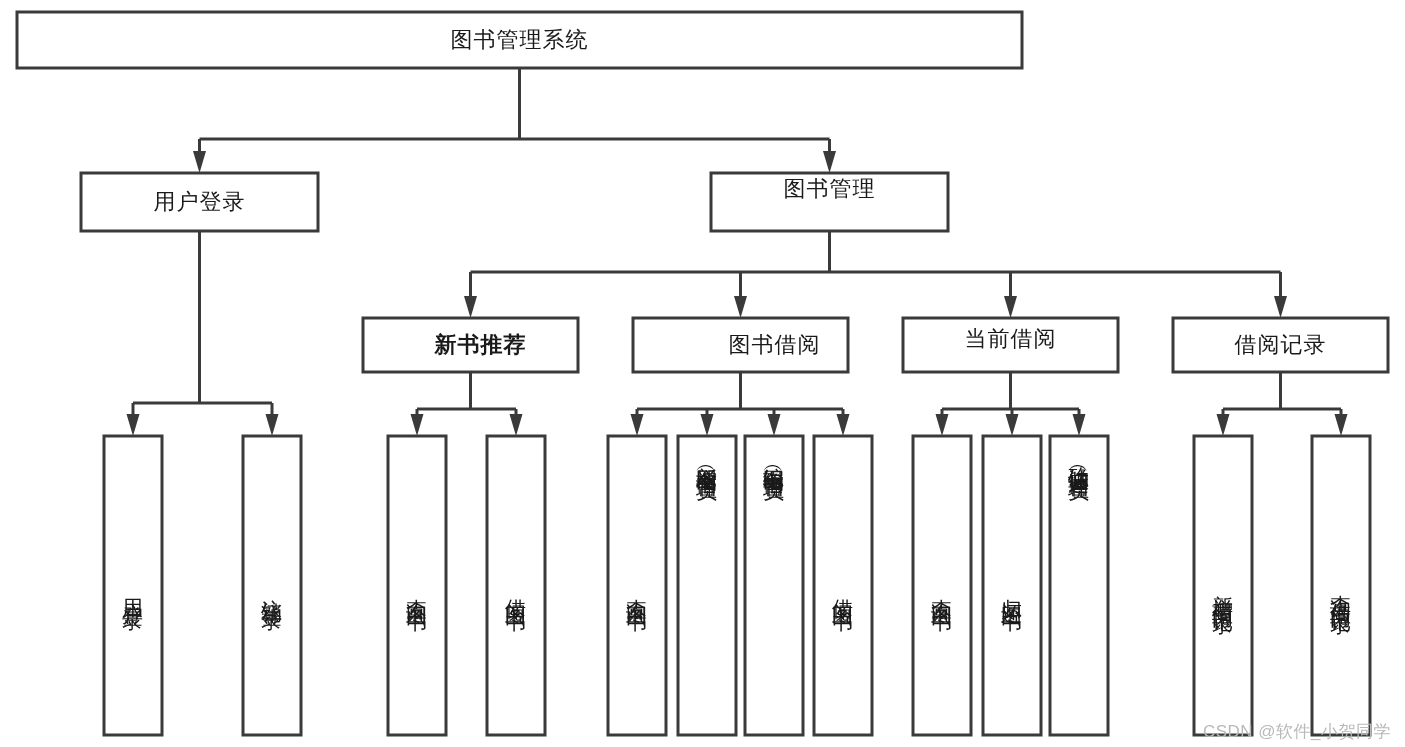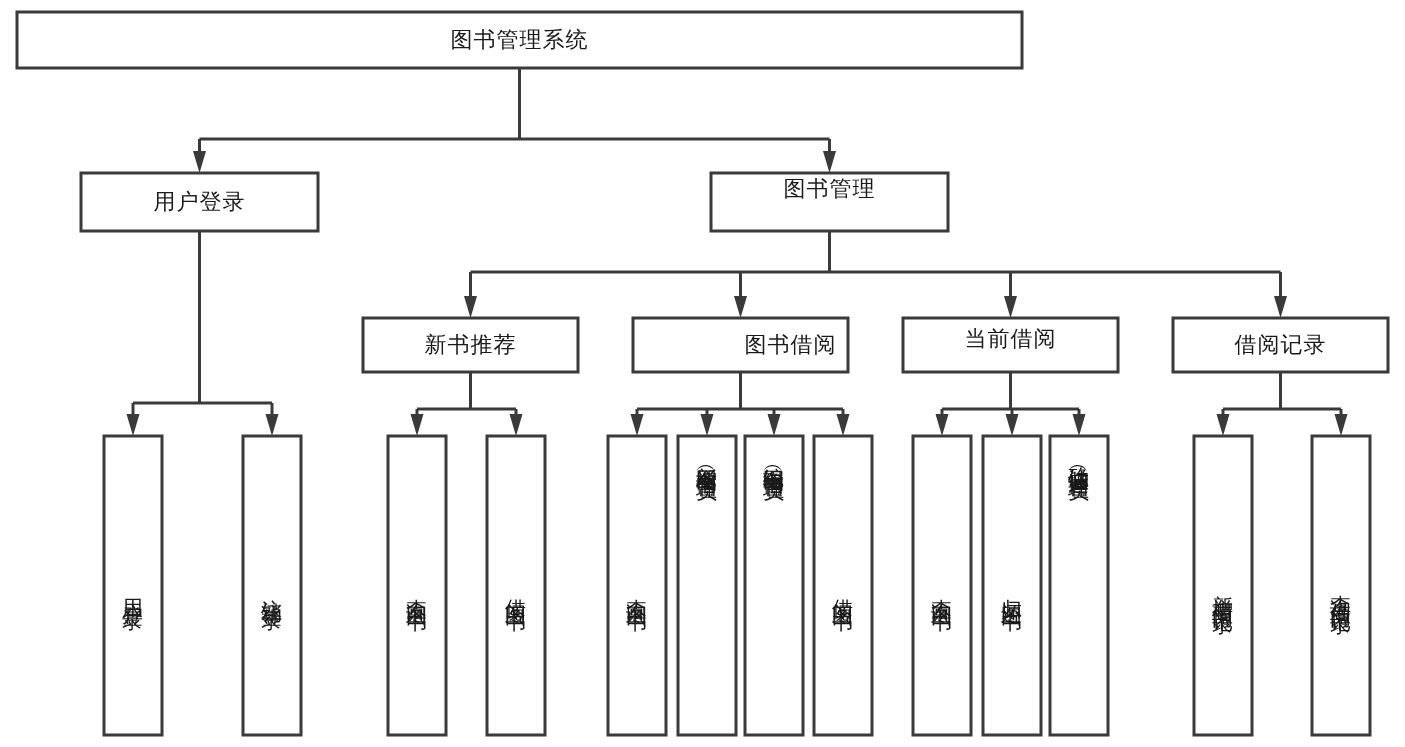--- a/index.html
+++ b/index.html
@@ -172,24 +172,24 @@
   <div id="label-layer">
       <div class="hlabel-wrap" style="left: 17px; top: 12px; width: 1005px; height: 56px;">
         <span class="hlabel-text">图书管理系统</span>
       </div>
       <div class="hlabel-wrap" style="left: 81px; top: 173px; width: 237px; height: 58px;">
         <span class="hlabel-text">用户登录</span>
       </div>
       <div class="hlabel-wrap" style="left: 711px; top: 160px; width: 237px; height: 58px;">
         <span class="hlabel-text">图书管理</span>
       </div>
-      <div class="hlabel-wrap" style="left: 363px; top: 318px; width: 215px; height: 54px;">
+      <div class="hlabel-wrap" style="left: 373px; top: 318px; width: 215px; height: 54px; font-weight: bold;">
         <span class="hlabel-text">新书推荐</span>
       </div>
-      <div class="hlabel-wrap" style="left: 668px; top: 318px; width: 245px; height: 54px;">
+      <div class="hlabel-wrap" style="left: 652px; top: 318px; width: 245px; height: 54px;">
         <span class="hlabel-text">图书借阅</span>
       </div>
       <div class="hlabel-wrap" style="left: 903px; top: 318px; width: 215px; height: 42px;">
         <span class="hlabel-text">当前借阅</span>
       </div>
       <div class="hlabel-wrap" style="left: 1173px; top: 318px; width: 215px; height: 54px;">
         <span class="hlabel-text">借阅记录</span>
       </div>
       <div class="vlabel-wrap" style="left: 104px; top: 450px; width: 58px; height: 279px; align-items: center;">
         <span class="vlabel-text">用户登录</span>
@@ -224,13 +224,14 @@
       <div class="vlabel-wrap" style="left: 1050px; top: 450px; width: 58px; height: 279px;">
         <span class="vlabel-text" style="font-size: 21px; letter-spacing: 2px;">确认归还（管理员）</span>
       </div>
       <div class="vlabel-wrap" style="left: 1194px; top: 450px; width: 58px; height: 279px; align-items: center;">
         <span class="vlabel-text">新增借阅记录</span>
       </div>
       <div class="vlabel-wrap" style="left: 1312px; top: 450px; width: 58px; height: 279px; align-items: center;">
         <span class="vlabel-text">查询借阅记录</span>
       </div>
     </div>
+  <div class="watermark">CSDN @软件_小贺同学</div>
 </div>
 
 </body></html>

